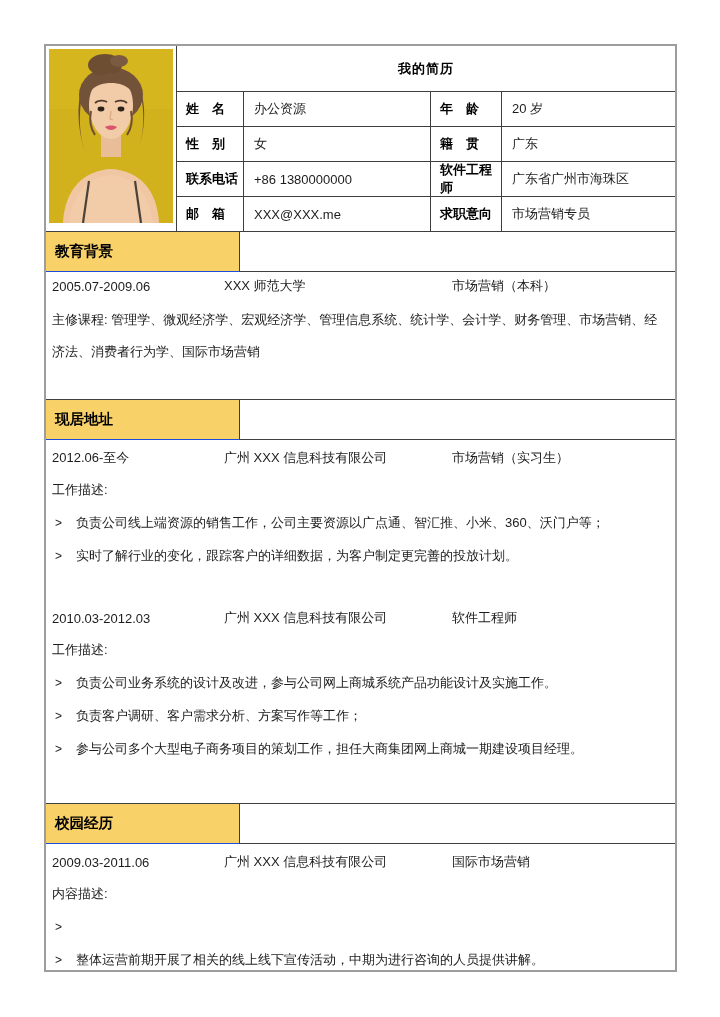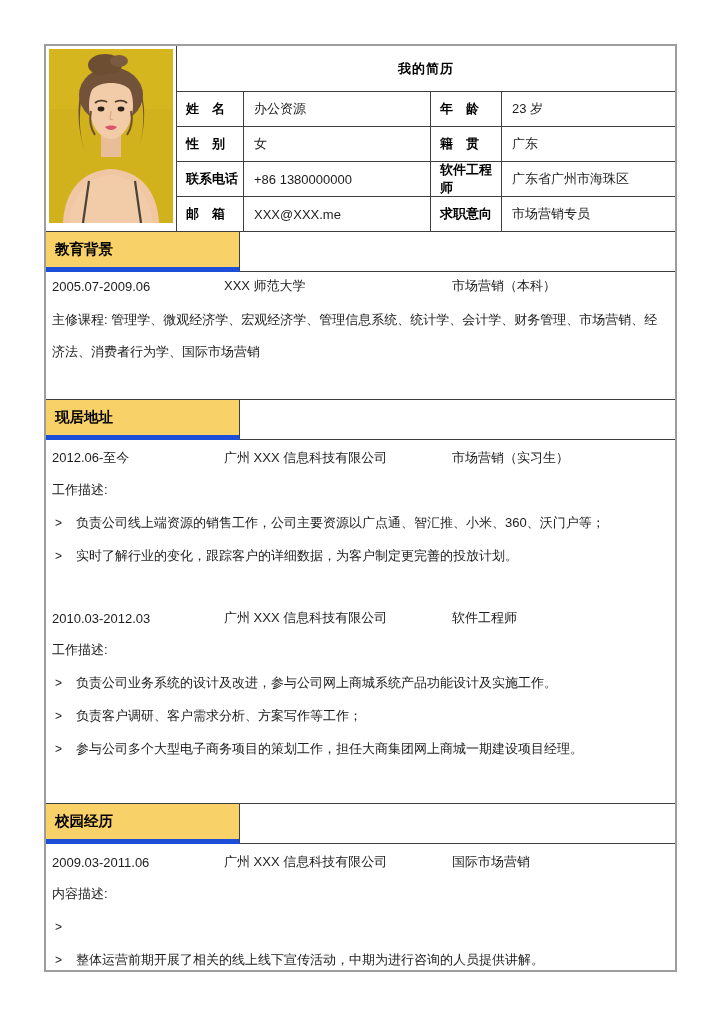--- a/index.html
+++ b/index.html
@@ -20,21 +20,21 @@
               font-size:19px;letter-spacing:1px;color:#000;}
   .lab{font-weight:bold;padding-left:9px;border-right:1px solid #3f3f3f;color:#000;}
   .val{padding-left:10px;}
   .val-mid{border-right:1px solid #3f3f3f;}
 
   
   .sec{display:flex;height:40px;}
   .sec-title{width:194px;box-sizing:border-box;background:#f9d169;
              display:flex;align-items:center;padding-left:9px;
              font-weight:bold;font-size:14.5px;color:#000;
-             border-right:1px solid #3f3f3f;border-bottom:5px solid #1d4ed8;}
+             border-right:1px solid #3f3f3f;border-bottom:1px solid #1d4ed8;}
   .sec-rest{flex:1;border-bottom:1px solid #3f3f3f;}
 
   
   .content{box-sizing:border-box;padding:8px 10px 0 6px;font-size:13px;
            border-bottom:1px solid #3f3f3f;overflow:hidden;}
   #edu-content{height:128px;padding-top:4px;}
   #intern-content{height:364px;}
   #campus-content{height:126px;border-bottom:none;}
 
   .entry{display:grid;grid-template-columns:172px 228px 1fr;height:20px;align-items:center;}
@@ -83,21 +83,21 @@
 
           <path d="M42,62 C40,72 42,80 46,86" stroke="#6e4e33" stroke-width="2" fill="none"></path>
           <path d="M82,62 C84,72 82,80 78,86" stroke="#6e4e33" stroke-width="2" fill="none"></path>
         </svg>
       </div>
       <div class="title-cell">我的简历</div>
 
       <div class="lab">姓　名</div>
       <div class="val val-mid">办公资源</div>
       <div class="lab">年　龄</div>
-      <div class="val">23 岁</div>
+      <div class="val">20 岁</div>
 
       <div class="lab">性　别</div>
       <div class="val val-mid">女</div>
       <div class="lab">籍　贯</div>
       <div class="val">广东</div>
 
       <div class="lab">联系电话</div>
       <div class="val val-mid">+86 1380000000</div>
       <div class="lab">软件工程师</div>
       <div class="val">广东省广州市海珠区</div>

